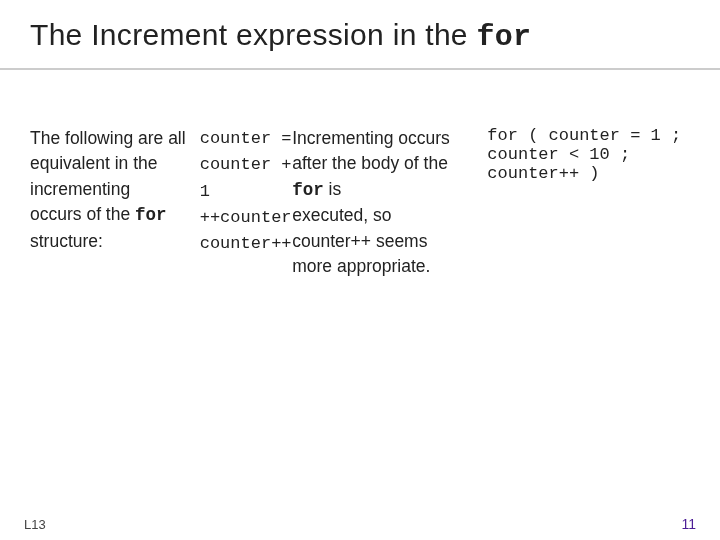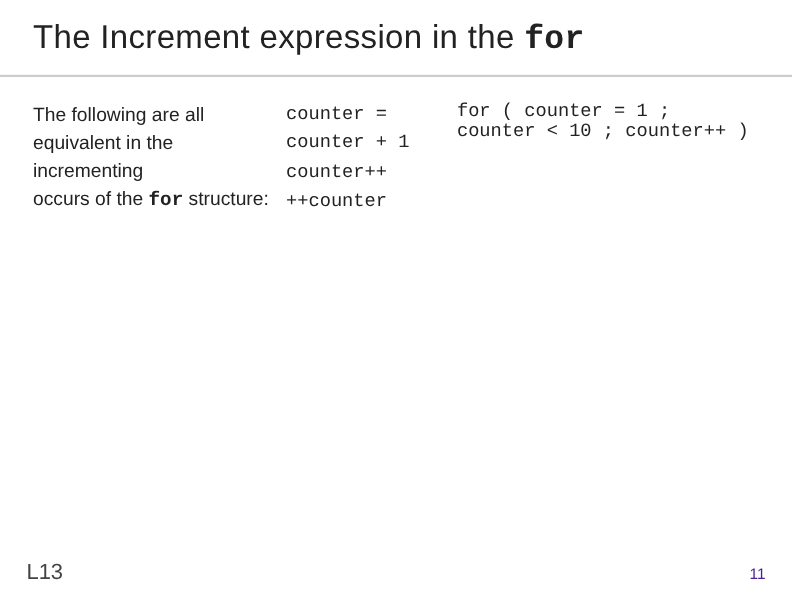--- a/index.html
+++ b/index.html
@@ -16,20 +16,21 @@
       overflow: hidden;
     }
 
     .slide {
       width: 720px;
       height: 540px;
       background: #ffffff;
       display: flex;
       flex-direction: column;
       padding: 0;
+      gap: 34px;
     }
 
     .slide-header {
       padding: 18px 30px 14px 30px;
       border-bottom: 2px solid #cccccc;
     }
 
     .slide-header h1 {
       font-size: 30px;
       font-weight: normal;
@@ -91,21 +92,21 @@
     }
 
     .slide-footer {
       display: flex;
       justify-content: space-between;
       align-items: center;
       padding: 6px 24px 8px 24px;
     }
 
     .footer-label {
-      font-size: 20px;
+      font-size: 13px;
       color: #444444;
     }
 
     .footer-page {
       font-size: 14px;
       color: #4c1d95;
     }
   </style>
 </head>
 <body>
@@ -120,24 +121,28 @@
 
   <div class="slide-body">
 
     <p class="intro-text">
       <span>The following are all equivalent in the incrementing</span><br>
       <span>occurs of the </span><strong>for</strong><span> structure:</span>
     </p>
 
     <div class="code-block">
       <div>counter = counter + 1</div>
+      <div>++counter</div>
       <div>counter++</div>
-      <div>++counter</div>
     </div>
 
+    <p class="incrementing-text">
+      <span>Incrementing occurs after the body of the </span><strong>for</strong><span> is</span><br>
+      <span>executed, so counter++ seems more appropriate.</span>
+    </p>
 
     <div class="for-example">
       <span>for ( counter = 1 ;  counter &lt; 10 ;  counter++ )</span>
     </div>
 
   </div>
 
   <div class="slide-footer">
     <span class="footer-label">L13</span>
     <span class="footer-page">11</span>

